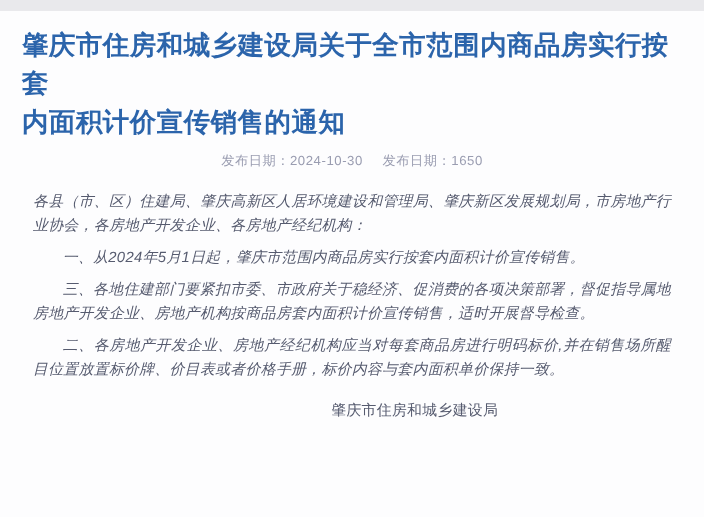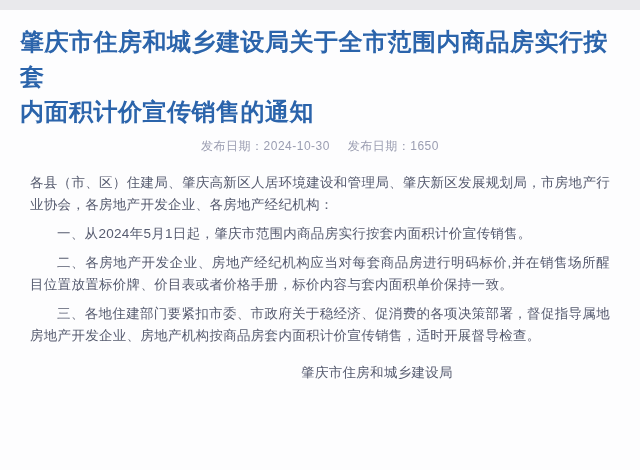--- a/index.html
+++ b/index.html
@@ -32,21 +32,21 @@
   }
   .meta-line .meta-group { margin: 0 7px; }
   .content {
     margin: 17px 30px 0;
     color: #565b6f;
     font-size: 13.5px;
     line-height: 22px;
     text-align: justify;
     letter-spacing: 0.3px;
   }
-  .content p { margin: 0 0 7px 0; }
+  .content p { margin: 0 0 7px 0; font-style: italic; }
   .content p.indent { text-indent: 2em; }
   .signature {
     margin-top: 15px;
     margin-left: 114px;
     text-align: center;
     color: #565b6f;
     font-size: 13.5px;
     line-height: 22px;
     letter-spacing: 0.3px;
   }
@@ -62,20 +62,20 @@
 </h1>
 
 <div class="meta-line">
   <span class="meta-group"><span>发布日期：</span><span>2024-10-30</span></span>
   <span class="meta-group"><span>发布日期：</span><span>1650</span></span>
 </div>
 
 <div class="content">
   <p>各县（市、区）住建局、肇庆高新区人居环境建设和管理局、肇庆新区发展规划局，市房地产行业协会，各房地产开发企业、各房地产经纪机构：</p>
   <p class="indent">一、从2024年5月1日起，肇庆市范围内商品房实行按套内面积计价宣传销售。</p>
+  <p class="indent">三、各地住建部门要紧扣市委、市政府关于稳经济、促消费的各项决策部署，督促指导属地房地产开发企业、房地产机构按商品房套内面积计价宣传销售，适时开展督导检查。</p>
   <p class="indent">二、各房地产开发企业、房地产经纪机构应当对每套商品房进行明码标价,并在销售场所醒目位置放置标价牌、价目表或者价格手册，标价内容与套内面积单价保持一致。</p>
-  <p class="indent">三、各地住建部门要紧扣市委、市政府关于稳经济、促消费的各项决策部署，督促指导属地房地产开发企业、房地产机构按商品房套内面积计价宣传销售，适时开展督导检查。</p>
 </div>
 
 <div class="signature">
   <div>肇庆市住房和城乡建设局</div>
 
 </div>
 
 </body></html>

